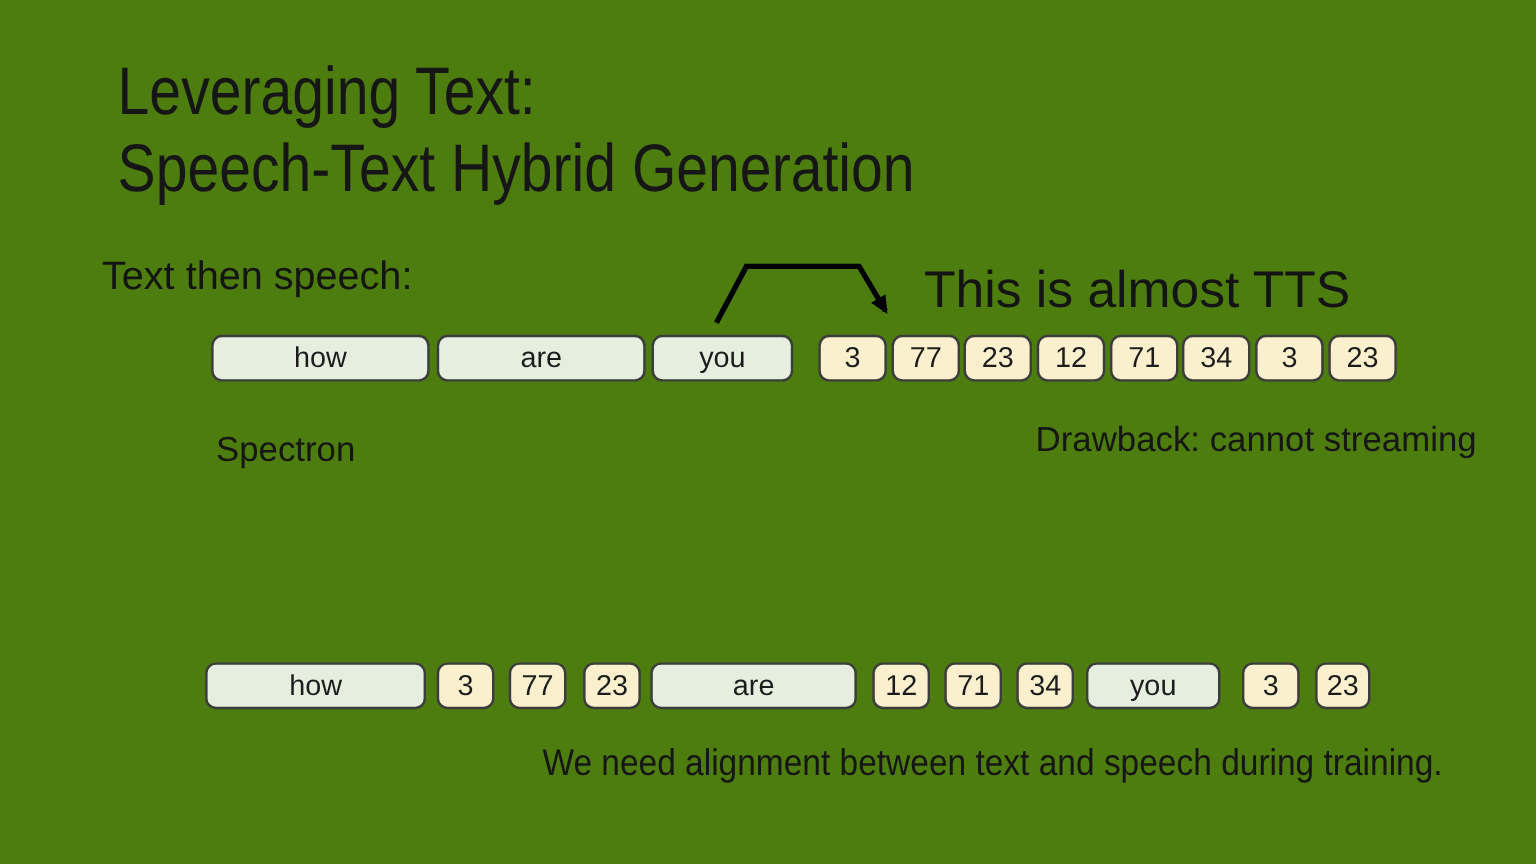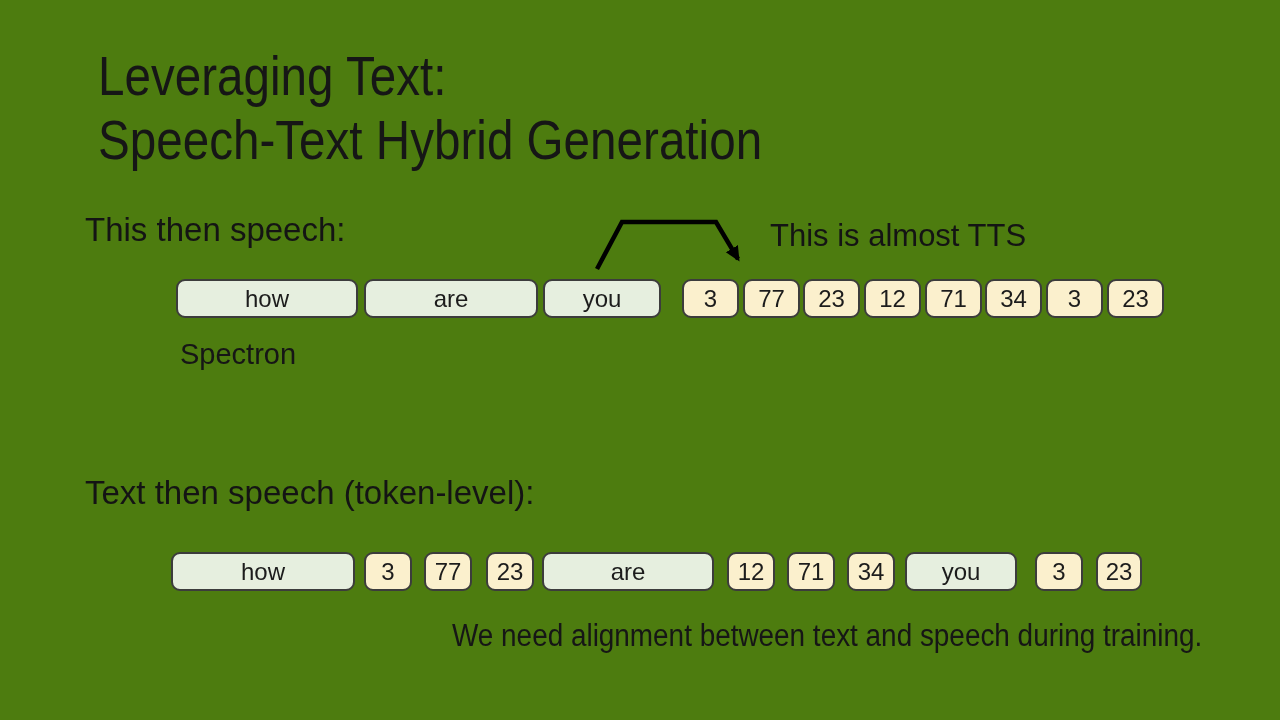--- a/index.html
+++ b/index.html
@@ -8,22 +8,22 @@
     font-family:"Liberation Sans",sans-serif;color:#1a1a1a;
   }
   .abs{position:absolute;white-space:nowrap;}
   .title{
     left:98px;top:44px;font-size:56px;font-weight:300;line-height:1.14;
     letter-spacing:0;transform:scaleX(.85);transform-origin:0 0;color:#161616;
   }
   .sec-label{font-size:33px;color:#141414;}
   .label-1{left:85px;top:211px;}
   .label-2{left:85px;top:474px;}
-  .annot{left:770px;top:218px;font-size:31px;color:#141414;}
-  .cit-name{left:180px;top:338px;font-size:29px;color:#161616;}
+  .annot{left:770px;top:218px;font-size:43px;color:#141414;}
+  .cit-name{left:180px;top:359px;font-size:29px;color:#161616;}
   .cit-url{left:180px;top:382px;font-size:22px;color:#222222;}
   .drawback{left:863px;top:351px;font-size:29px;color:#161616;}
   .note{
     left:452px;top:618px;font-size:31px;color:#161616;
     transform:scaleX(.9);transform-origin:0 0;
   }
   .token-row{position:absolute;left:0;width:1280px;height:40px;}
   .row-1{top:279px;}
   .row-2{top:552px;}
   .token{
@@ -39,21 +39,21 @@
 </head>
 <body>
 
 <div class="slide">
 
   <div class="abs title">
     <div>Leveraging Text:</div>
     <div>Speech-Text Hybrid Generation</div>
   </div>
 
-  <div class="abs sec-label label-1">This then speech:</div>
+  <div class="abs sec-label label-1">Text then speech:</div>
 
   <svg class="arrow-svg" width="1280" height="720" viewBox="0 0 1280 720">
     <defs>
       <marker id="ah" markerUnits="userSpaceOnUse" markerWidth="22" markerHeight="22" refX="12" refY="8" orient="auto">
         <path d="M0,1 L15,8 L0,15 Z" fill="#000000"></path>
       </marker>
     </defs>
     <polyline points="597,269 622,222 716,222 738,259" fill="none" stroke="#000000" stroke-width="4.5" marker-end="url(#ah)"></polyline>
   </svg>
 
@@ -68,22 +68,22 @@
       <div class="token speech" style="left: 803px; width: 57px;">23</div>
       <div class="token speech" style="left: 864px; width: 57px;">12</div>
       <div class="token speech" style="left: 925px; width: 57px;">71</div>
       <div class="token speech" style="left: 985px; width: 57px;">34</div>
       <div class="token speech" style="left: 1046px; width: 57px;">3</div>
       <div class="token speech" style="left: 1107px; width: 57px;">23</div>
     </div>
 
   <div class="abs cit-name">Spectron</div>
 
+  <div class="abs drawback">Drawback: cannot streaming</div>
 
-  <div class="abs sec-label label-2">Text then speech (token-level):</div>
 
   <div class="token-row row-2">
       <div class="token text" style="left: 171px; width: 184px;">how</div>
       <div class="token speech" style="left: 364px; width: 48px;">3</div>
       <div class="token speech" style="left: 424px; width: 48px;">77</div>
       <div class="token speech" style="left: 486px; width: 48px;">23</div>
       <div class="token text" style="left: 542px; width: 172px;">are</div>
       <div class="token speech" style="left: 727px; width: 48px;">12</div>
       <div class="token speech" style="left: 787px; width: 48px;">71</div>
       <div class="token speech" style="left: 847px; width: 48px;">34</div>

